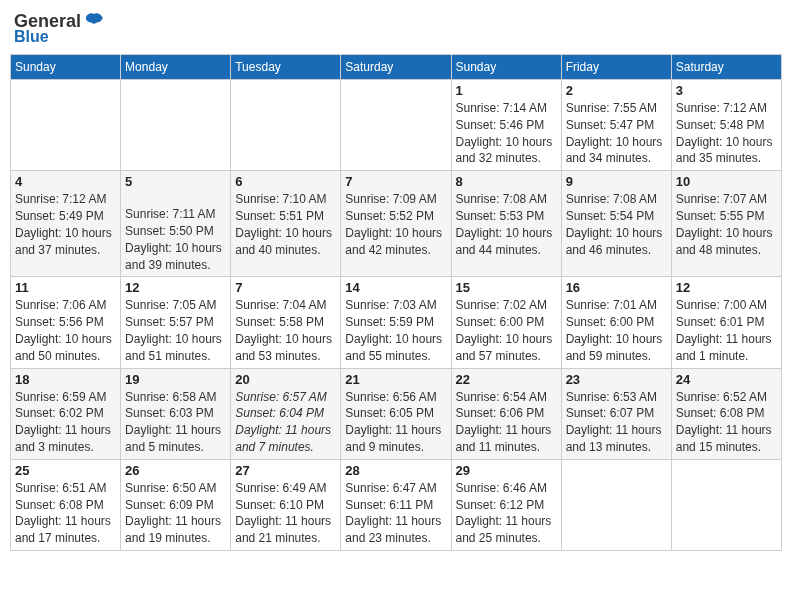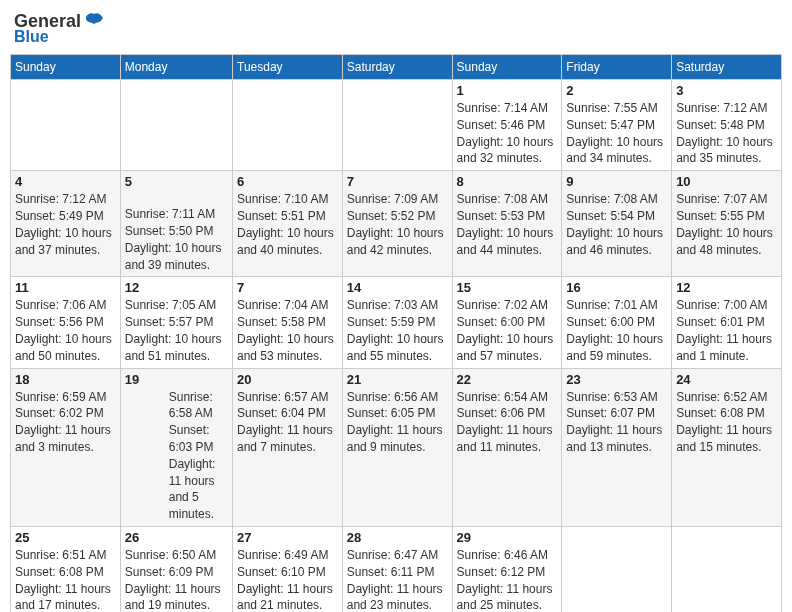--- a/index.html
+++ b/index.html
@@ -247,28 +247,28 @@
       <tr class="row-even">
         <td>
           <div class="day-number">18</div>
           <div class="day-info" style="white-space: pre-line;">Sunrise: 6:59 AM
 Sunset: 6:02 PM
 Daylight: 11 hours
 and 3 minutes.</div>
         </td>
         <td>
           <div class="day-number">19</div>
-          <div class="day-info" style="white-space: pre-line; margin-left: 44px;">Sunrise: 6:58 AM
+          <div class="day-info" style="white-space: pre-line;">Sunrise: 6:58 AM
 Sunset: 6:03 PM
 Daylight: 11 hours
 and 5 minutes.</div>
         </td>
         <td>
           <div class="day-number">20</div>
-          <div class="day-info" style="white-space: pre-line;">Sunrise: 6:57 AM
+          <div class="day-info" style="white-space: pre-line; font-style: italic;">Sunrise: 6:57 AM
 Sunset: 6:04 PM
 Daylight: 11 hours
 and 7 minutes.</div>
         </td>
         <td>
           <div class="day-number">21</div>
           <div class="day-info" style="white-space: pre-line;">Sunrise: 6:56 AM
 Sunset: 6:05 PM
 Daylight: 11 hours
 and 9 minutes.</div>

